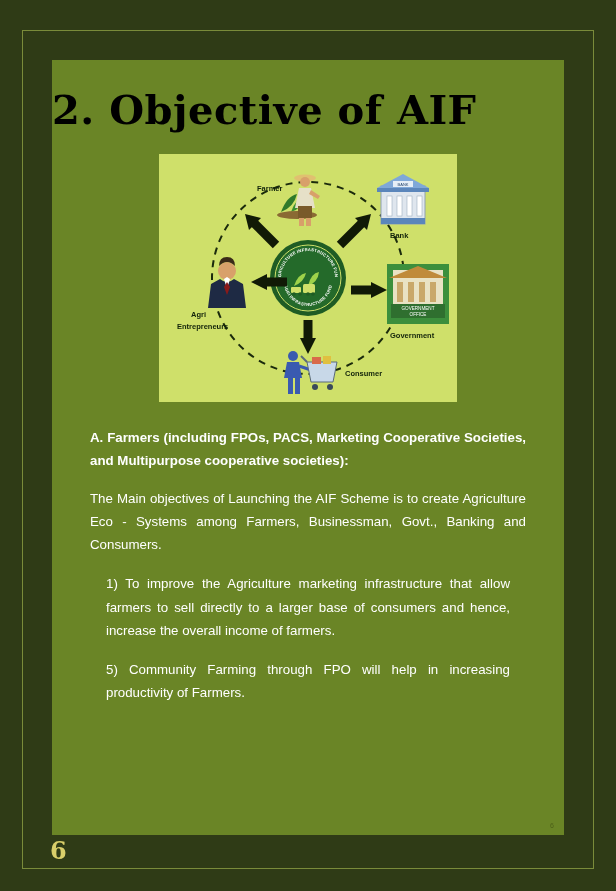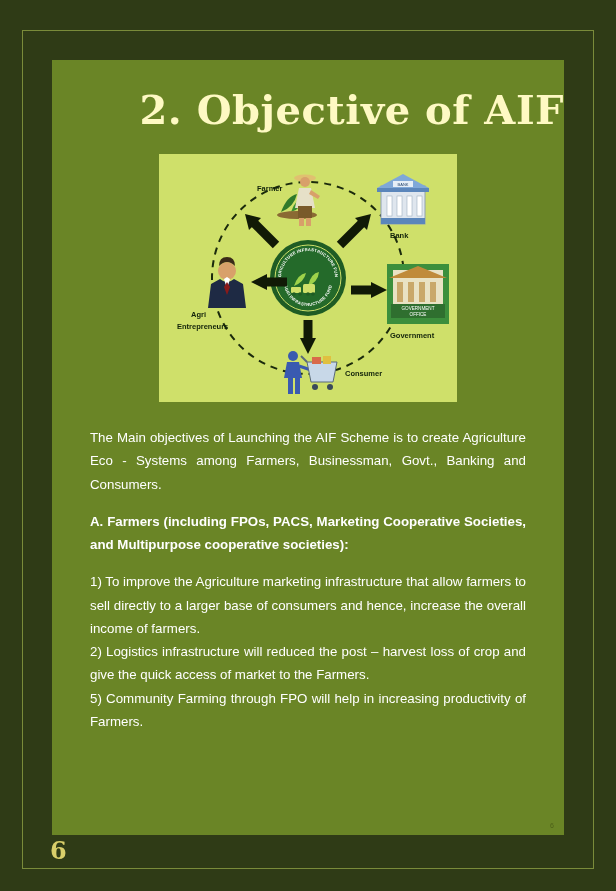--- a/index.html
+++ b/index.html
@@ -35,22 +35,22 @@
     top: 60px;
     width: 512px;
     height: 775px;
     background: #6a8526;
     box-sizing: border-box;
     padding: 0;
   }
   .title {
     margin: 0;
     padding-top: 28px;
-    text-align: right;
-    color: #fef9c3;
+    text-align: left;
+    color: #000000;
     font-family: "DejaVu Serif", serif;
     font-size: 40px;
     font-weight: bold;
     letter-spacing: 0.5px;
     line-height: 1.1;
   }
   .figure-wrap {
     margin: 22px auto 0 auto;
     width: 298px;
     height: 248px;
@@ -67,21 +67,21 @@
     line-height: 1.75;
     text-align: justify;
   }
   .para {
     margin: 0 0 14px 0;
   }
   .para.bold {
     font-weight: bold;
   }
   .para-list {
-    margin: 0;
+    margin: 16px;
     text-align: justify;
   }
   .page-number {
     position: absolute;
     left: 50px;
     bottom: 26px;
     color: #d9cf6a;
     font-family: "DejaVu Serif", serif;
     font-size: 24px;
     font-weight: bold;
@@ -238,24 +238,23 @@
             <path d="M 17 20 l 3 10 l 3 -10 l -3 -2 z" fill="#ffffff"></path>
             <path d="M 20 23 l 3 5 l -3 8 l -3 -8 z" fill="#8a1a1a"></path>
           </g>
           <text class="fig-label" x="32" y="163">Agri</text>
           <text class="fig-label" x="18" y="175">Entrepreneurs</text>
         </g>
       </svg>
     </div>
 
     <div class="body-text">
+      <p class="para bold">A. Farmers (including FPOs, PACS, Marketing Cooperative Societies, and Multipurpose cooperative societies):</p>
       <p class="para">The Main objectives of Launching the AIF Scheme is to create Agriculture Eco - Systems among Farmers, Businessman, Govt., Banking and Consumers.</p>
-      <p class="para bold">A. Farmers (including FPOs, PACS, Marketing Cooperative Societies, and Multipurpose cooperative societies):</p>
       <p class="para-list">1) To improve the Agriculture marketing infrastructure that allow farmers to sell directly to a larger base of consumers and hence, increase the overall income of farmers.</p>
-      <p class="para-list">2) Logistics infrastructure will reduced the post – harvest loss of crop and give the quick access of market to the Farmers.</p>
       <p class="para-list">5) Community Farming through FPO will help in increasing productivity of Farmers.</p>
     </div>
 
     <div class="card-page-number">6</div>
   </div>
 
   <div class="page-number">6</div>
 </div>
 
 </body></html>

